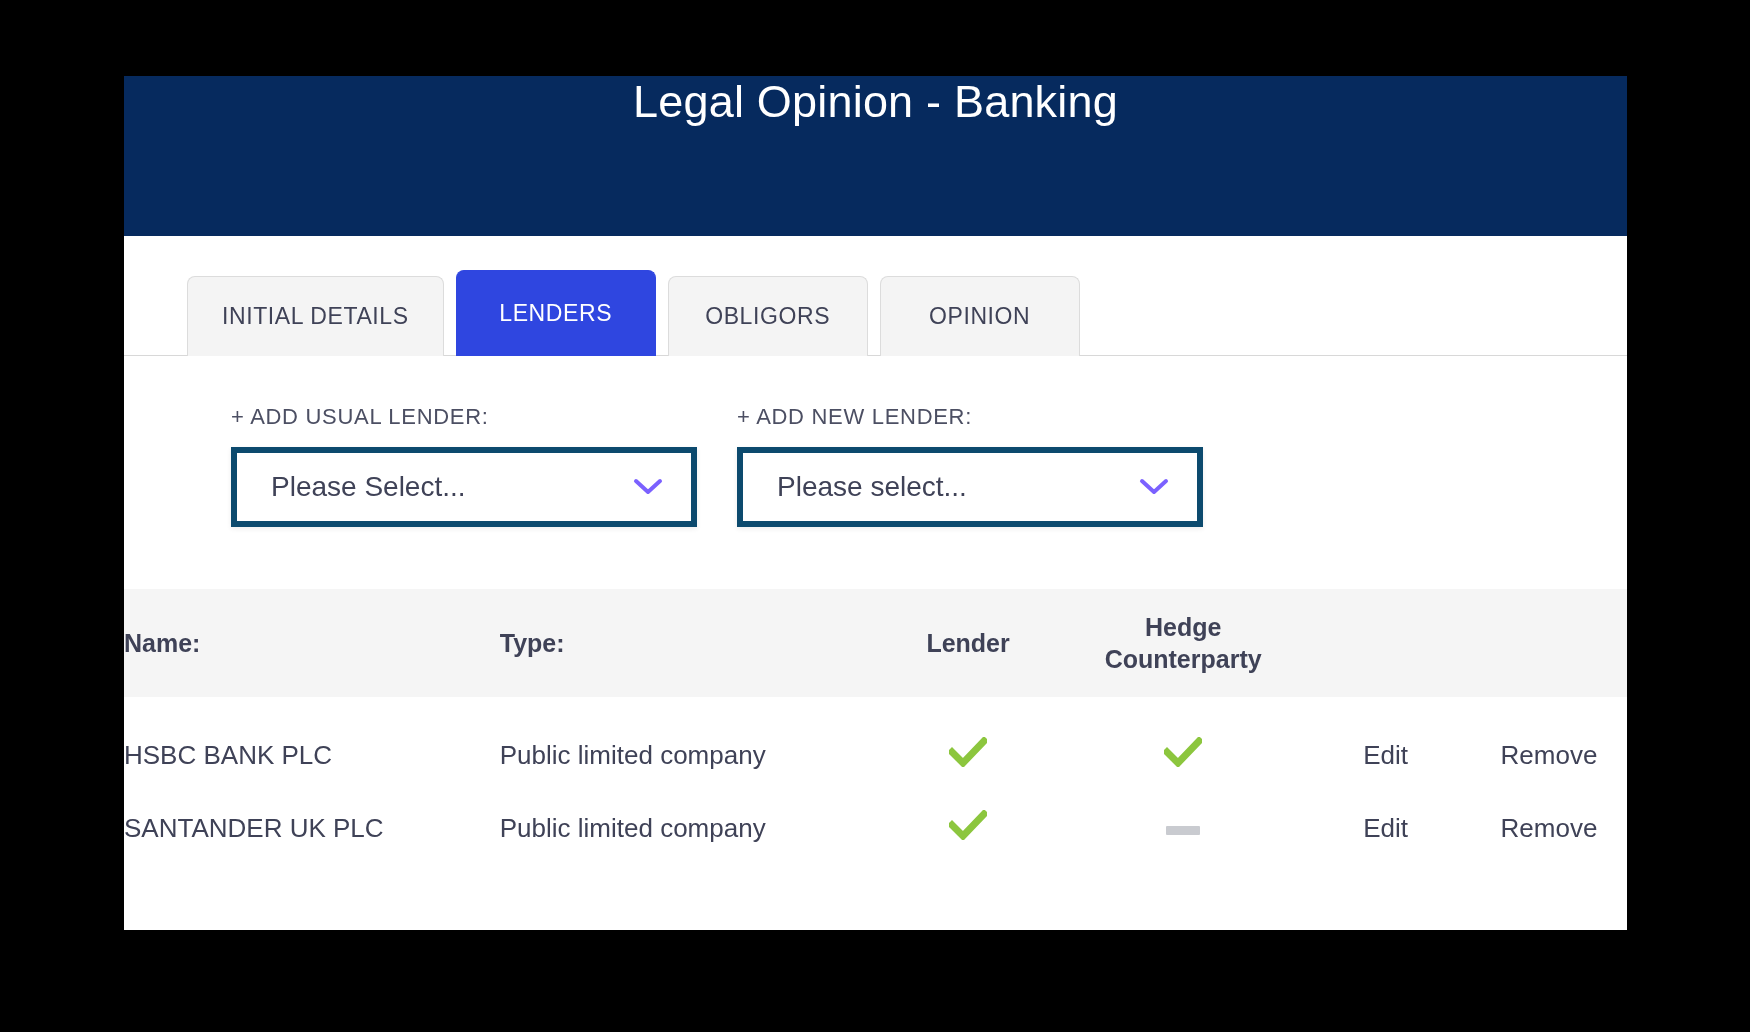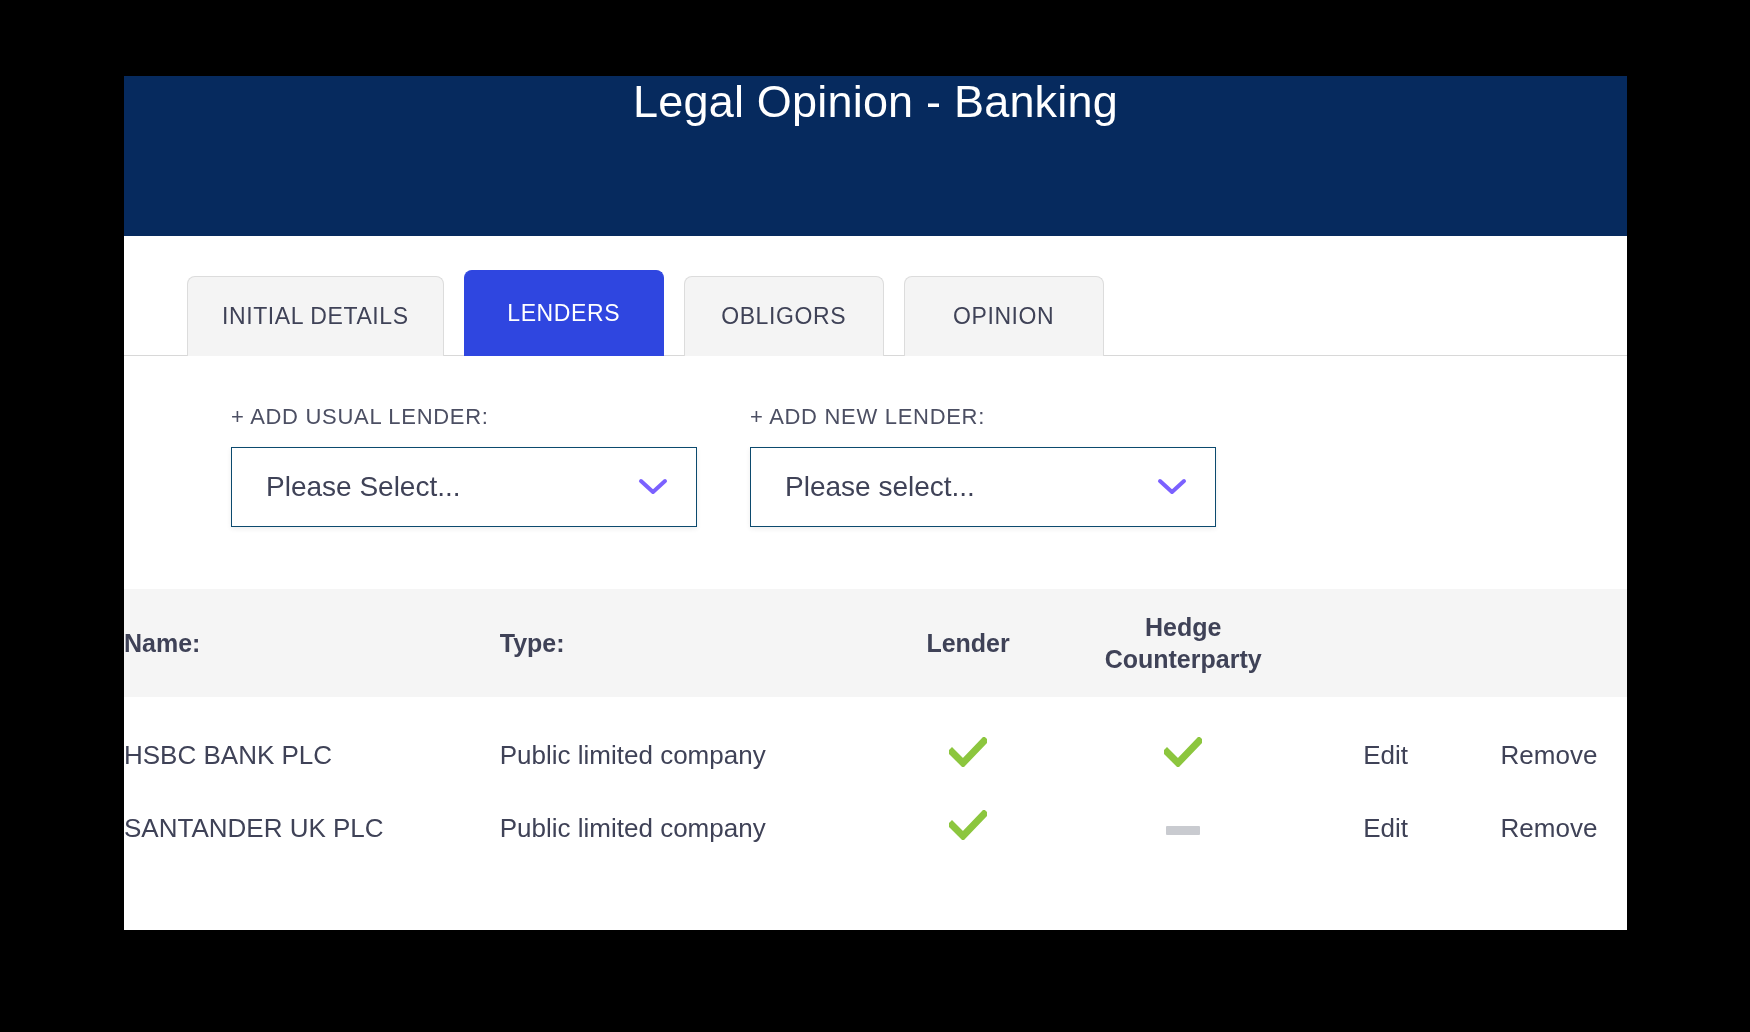--- a/index.html
+++ b/index.html
@@ -42,21 +42,21 @@
     position: relative;
     height: 120px;
     background: #ffffff;
   }
   .tabs {
     position: absolute;
     left: 63px;
     bottom: 0;
     display: flex;
     align-items: flex-end;
-    gap: 20px;
+    gap: 12px;
     z-index: 2;
   }
   .tab {
     min-width: 200px;
     height: 80px;
     border-radius: 8px 8px 0 0;
     background: #f4f4f4;
     border: 1px solid #dcdcdc;
     border-bottom: none;
     display: flex;
@@ -87,37 +87,37 @@
     z-index: 1;
   }
 
   
   .content {
     background: #ffffff;
   }
 
   .selectors {
     display: flex;
-    gap: 53px;
+    gap: 40px;
     padding: 48px 0 0 107px;
   }
   .field {
     display: flex;
     flex-direction: column;
   }
   .field-label {
     font-size: 22px;
     color: #4c4f63;
     letter-spacing: 0.7px;
     margin-bottom: 17px;
   }
   .select-box {
     width: 466px;
     height: 80px;
-    border: 1px solid #0c4a6e;
+    border: 6px solid #0c4a6e;
     background: #ffffff;
     box-shadow: 0 2px 5px rgba(0,0,0,0.07);
     display: flex;
     align-items: center;
     justify-content: space-between;
     padding: 0 28px 0 34px;
     box-sizing: border-box;
     cursor: pointer;
   }
   .select-value {

